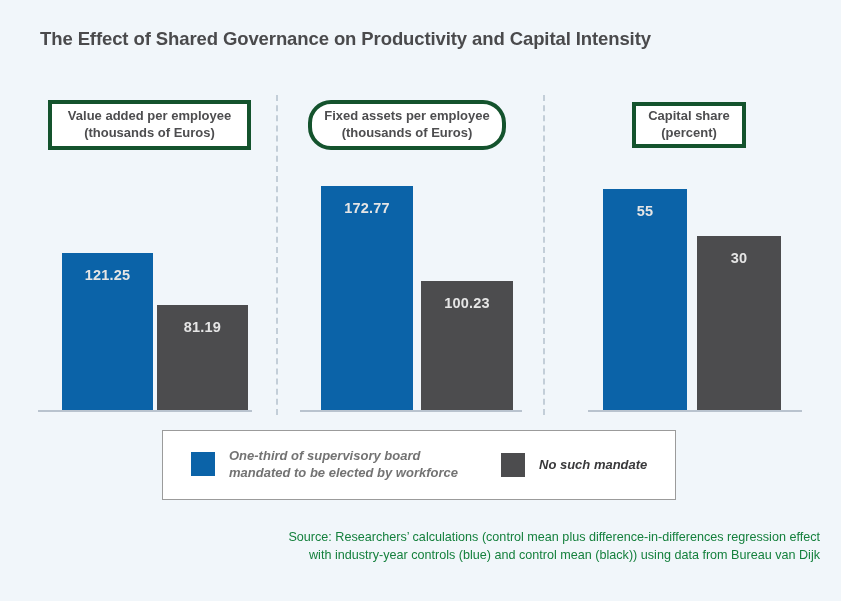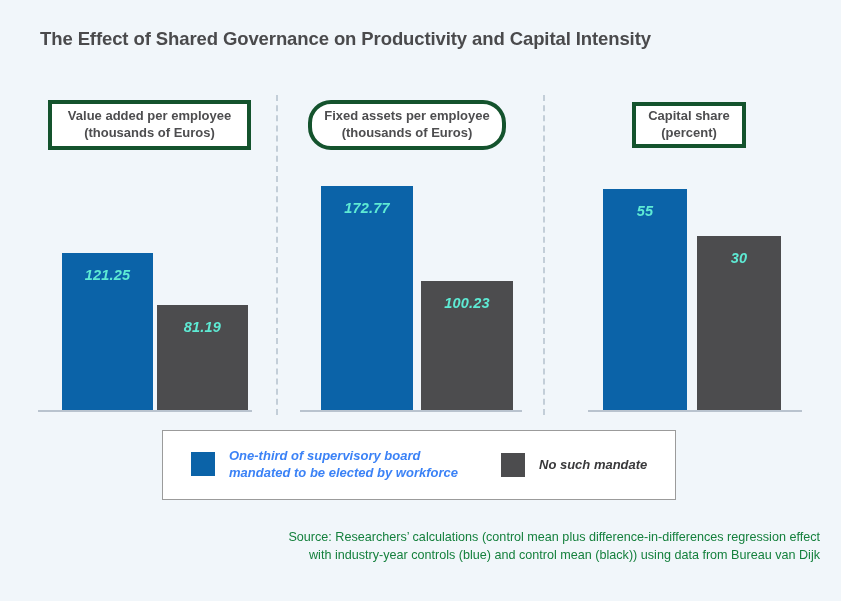--- a/index.html
+++ b/index.html
@@ -96,26 +96,25 @@
   #panel-0 { left: 38px;  width: 214px; }
   #panel-1 { left: 300px; width: 222px; }
   #panel-2 { left: 588px; width: 214px; }
 
   .bar-label {
     position: absolute;
     top: 14px;
     left: 0;
     right: 0;
     text-align: center;
-    color: #5eead4;
+    color: #e5e5e5;
     font-size: 14.5px;
     font-weight: 700;
     letter-spacing: 0.2px;
     pointer-events: none;
-    font-style: italic;
   }
 
   
   #legend {
     position: absolute;
     left: 162px;
     top: 430px;
     width: 514px;
     height: 70px;
     background: #ffffff;
@@ -139,21 +138,21 @@
   .swatch.blue { background: #0b63a8; }
   .swatch.gray { background: #4c4c4e; }
 
   .legend-text {
     font-size: 13px;
     font-style: italic;
     font-weight: 700;
     line-height: 1.32;
     white-space: pre-line;
   }
-  .legend-text.blue-text { color: #3b82f6; }
+  .legend-text.blue-text { color: #737373; }
   .legend-text.gray-text { color: #39393b; font-weight: 700; }
 
   
   #source-note {
     position: absolute;
     left: 120px;
     top: 528px;
     width: 700px;
     text-align: right;
     font-size: 12.6px;

